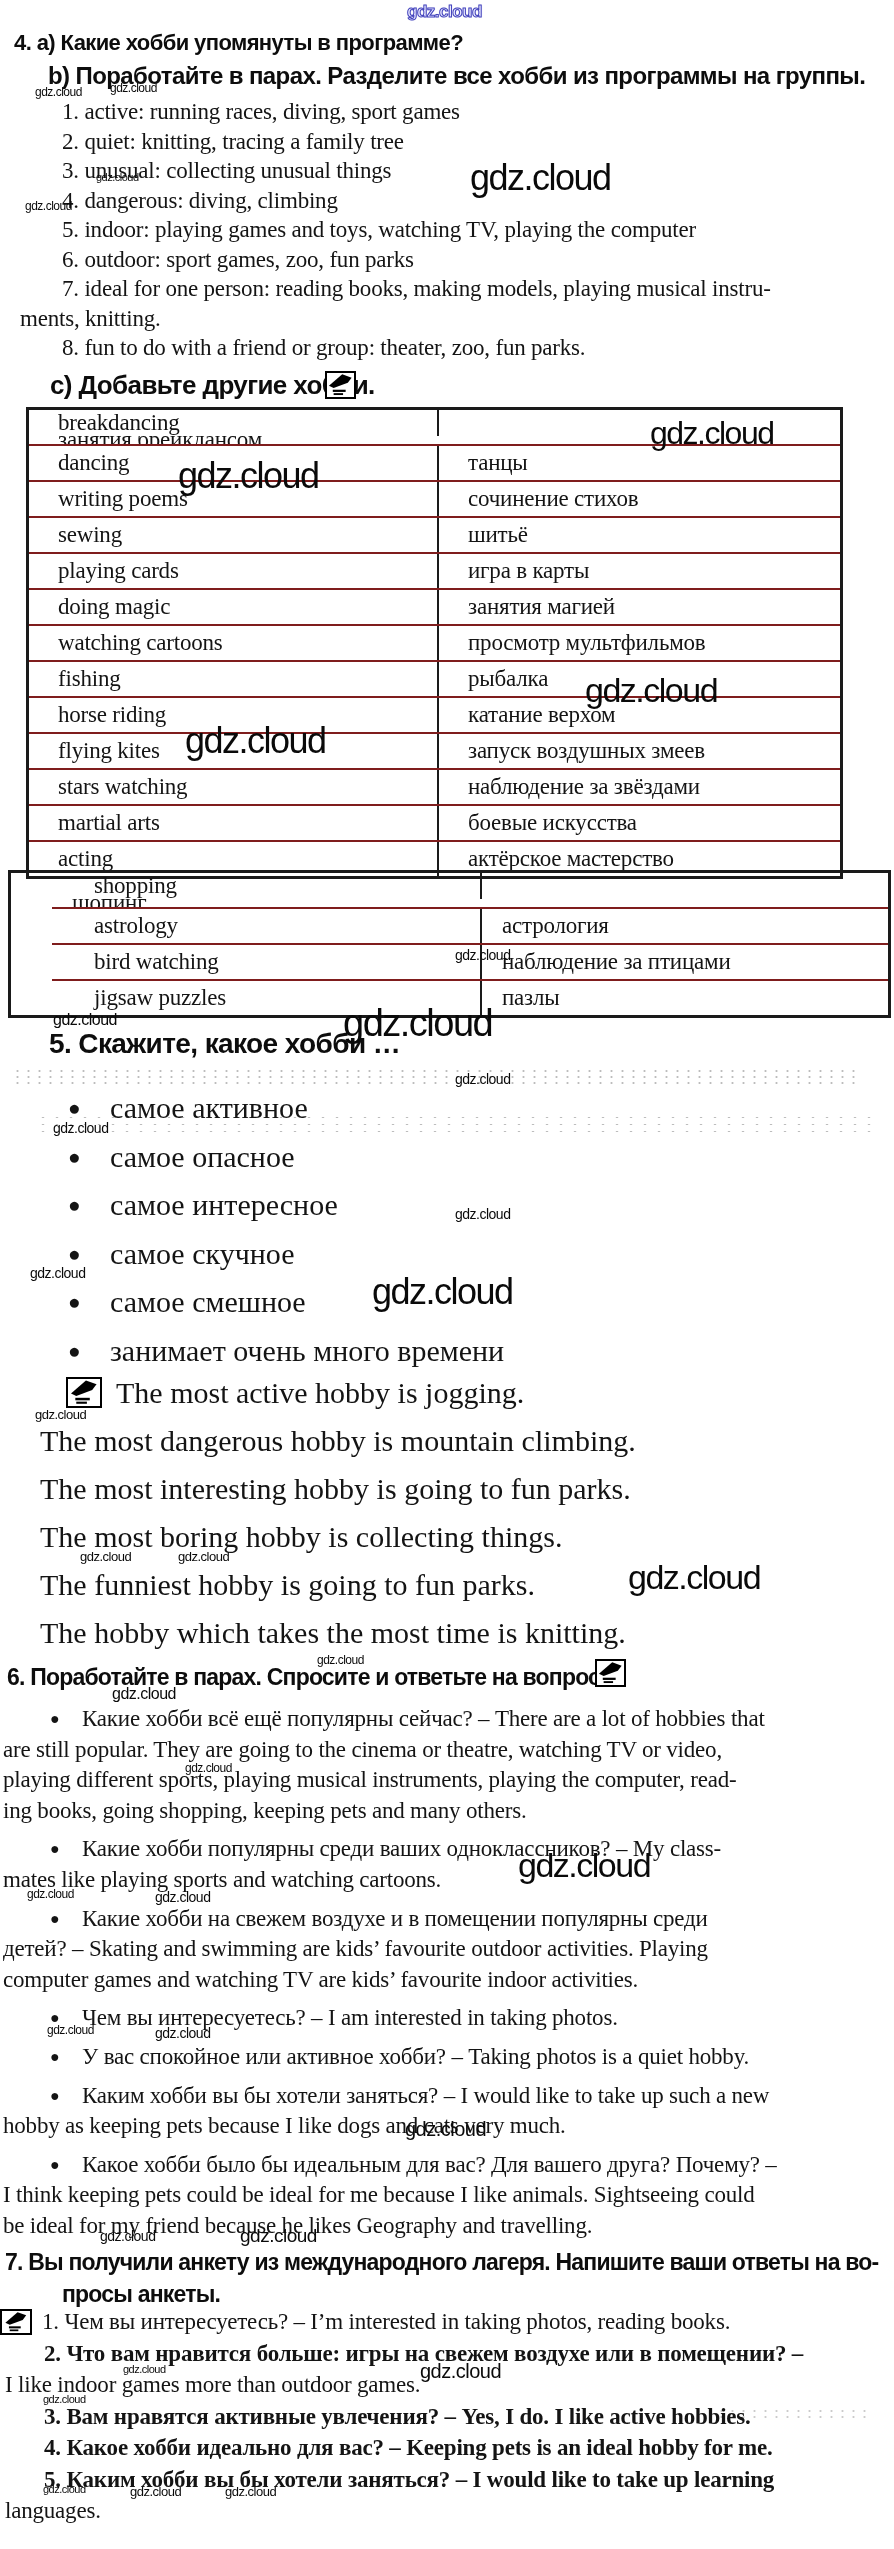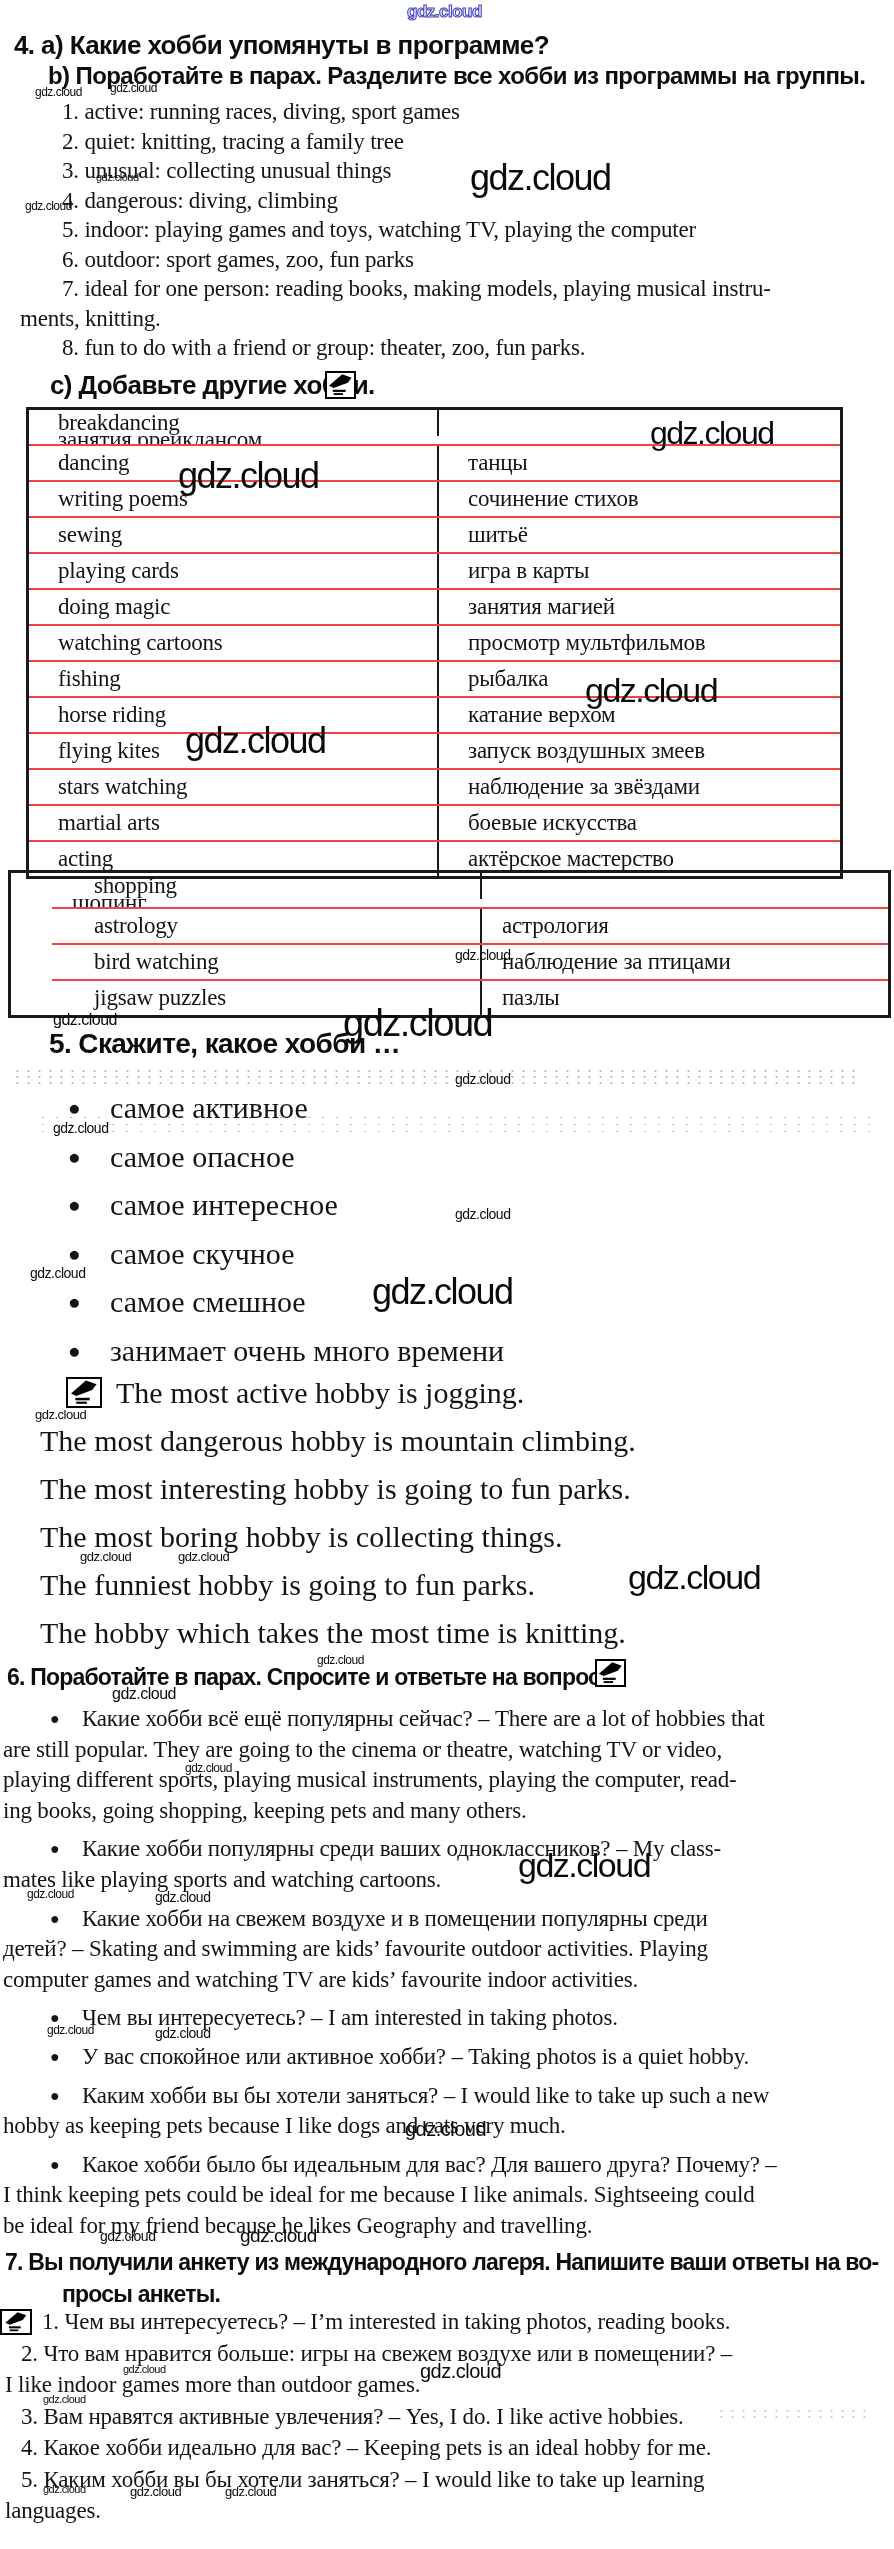--- a/index.html
+++ b/index.html
@@ -14,37 +14,37 @@
   }
   
   .hdr{
     position:absolute;
     font-family:"Liberation Sans","DejaVu Sans",sans-serif;
     font-weight:700;
     letter-spacing:-0.6px;
     color:#0d0d0d;
     white-space:nowrap;
   }
-  #h4a{left:14px;top:30px;font-size:26px;}
+  #h4a{left:14px;top:30px;font-size:22px;}
   #h4b{left:48px;top:62px;font-size:24px;}
   #h4c{left:50px;top:370px;font-size:26px;}
   #h5 {left:5px; top:1028px;font-size:28px;margin-left:44px;}
   #h6 {left:7px; top:1664px;font-size:23px;letter-spacing:-0.8px;}
   #h7 {left:5px; top:2249px;font-size:23px;letter-spacing:-0.8px;}
   #h7 .hdr-line2{display:block;margin-left:57px;margin-top:5px;}
   
   #t4-list{position:absolute;left:0;top:97px;width:894px;font-size:23px;line-height:29.5px;letter-spacing:-0.2px;}
   #t4-list .ln{white-space:nowrap;}
   #t4-list .ind-num{margin-left:62px;}
   #t4-list .ind-cont{margin-left:20px;}
   
   .vtable{position:absolute;border:3px solid #1a1a1a;font-size:23px;letter-spacing:-0.2px;}
   #table1{left:26px;top:407px;width:811px;}
   #table2{left:8px;top:870px;width:836px;padding-left:41px;}
-  .vrow{display:flex;height:34px;border-top:2px solid #ef4444;}
+  .vrow{display:flex;height:34px;border-top:2px solid #7f1d1d;}
   .vrow:first-child{border-top:none;flex-direction:column;}
   .vcell{display:flex;align-items:center;white-space:nowrap;overflow:hidden;}
   #table1 .vcell.en{width:379px;padding-left:29px;border-right:2px solid #1a1a1a;}
   #table1 .vcell.ru{flex:1;padding-left:29px;}
   #table2 .vcell.en{width:386px;padding-left:42px;border-right:2px solid #1a1a1a;}
   #table2 .vcell.ru{flex:1;padding-left:20px;}
   
   #t5-bullets{position:absolute;left:0;top:1084px;width:876px;font-size:30px;line-height:48.5px;}
   #t5-bullets .ln{position:relative;padding-left:110px;white-space:nowrap;}
   #t5-bullets .ln::before{content:"●";position:absolute;left:68px;font-size:21px;}
@@ -55,21 +55,21 @@
   
   #t6-qa{position:absolute;left:0;top:1704px;width:894px;font-size:23px;line-height:30.6px;letter-spacing:-0.2px;}
   .qa-para{margin-top:8px;}
   .qa-para:first-child{margin-top:0;}
   .qa-para .ln{margin-left:3px;white-space:nowrap;}
   .qa-para .ln.qa-first{position:relative;margin-left:0;padding-left:82px;}
   .qa-para .ln.qa-first::before{content:"●";position:absolute;left:50px;font-size:16px;}
   
   #t7-list{position:absolute;left:0;top:2306px;width:894px;font-size:23px;line-height:31.5px;letter-spacing:-0.2px;}
   #t7-list .ln{white-space:nowrap;}
-  #t7-list .ind-num{margin-left:21px;}
+  #t7-list .ind-num{margin-left:44px;font-weight:bold;}
   #t7-list .ind-cont{margin-left:5px;}
   #t7-list .ind-icon{display:flex;align-items:flex-start;gap:10px;}
   
   .task-icon{
     display:inline-block;width:31px;height:28px;
     border:2.5px solid #000;background:#fff;box-sizing:border-box;
     vertical-align:middle;flex:0 0 auto;
   }
   .task-icon svg{display:block;width:100%;height:100%;}
   .icon-abs{position:absolute;}

